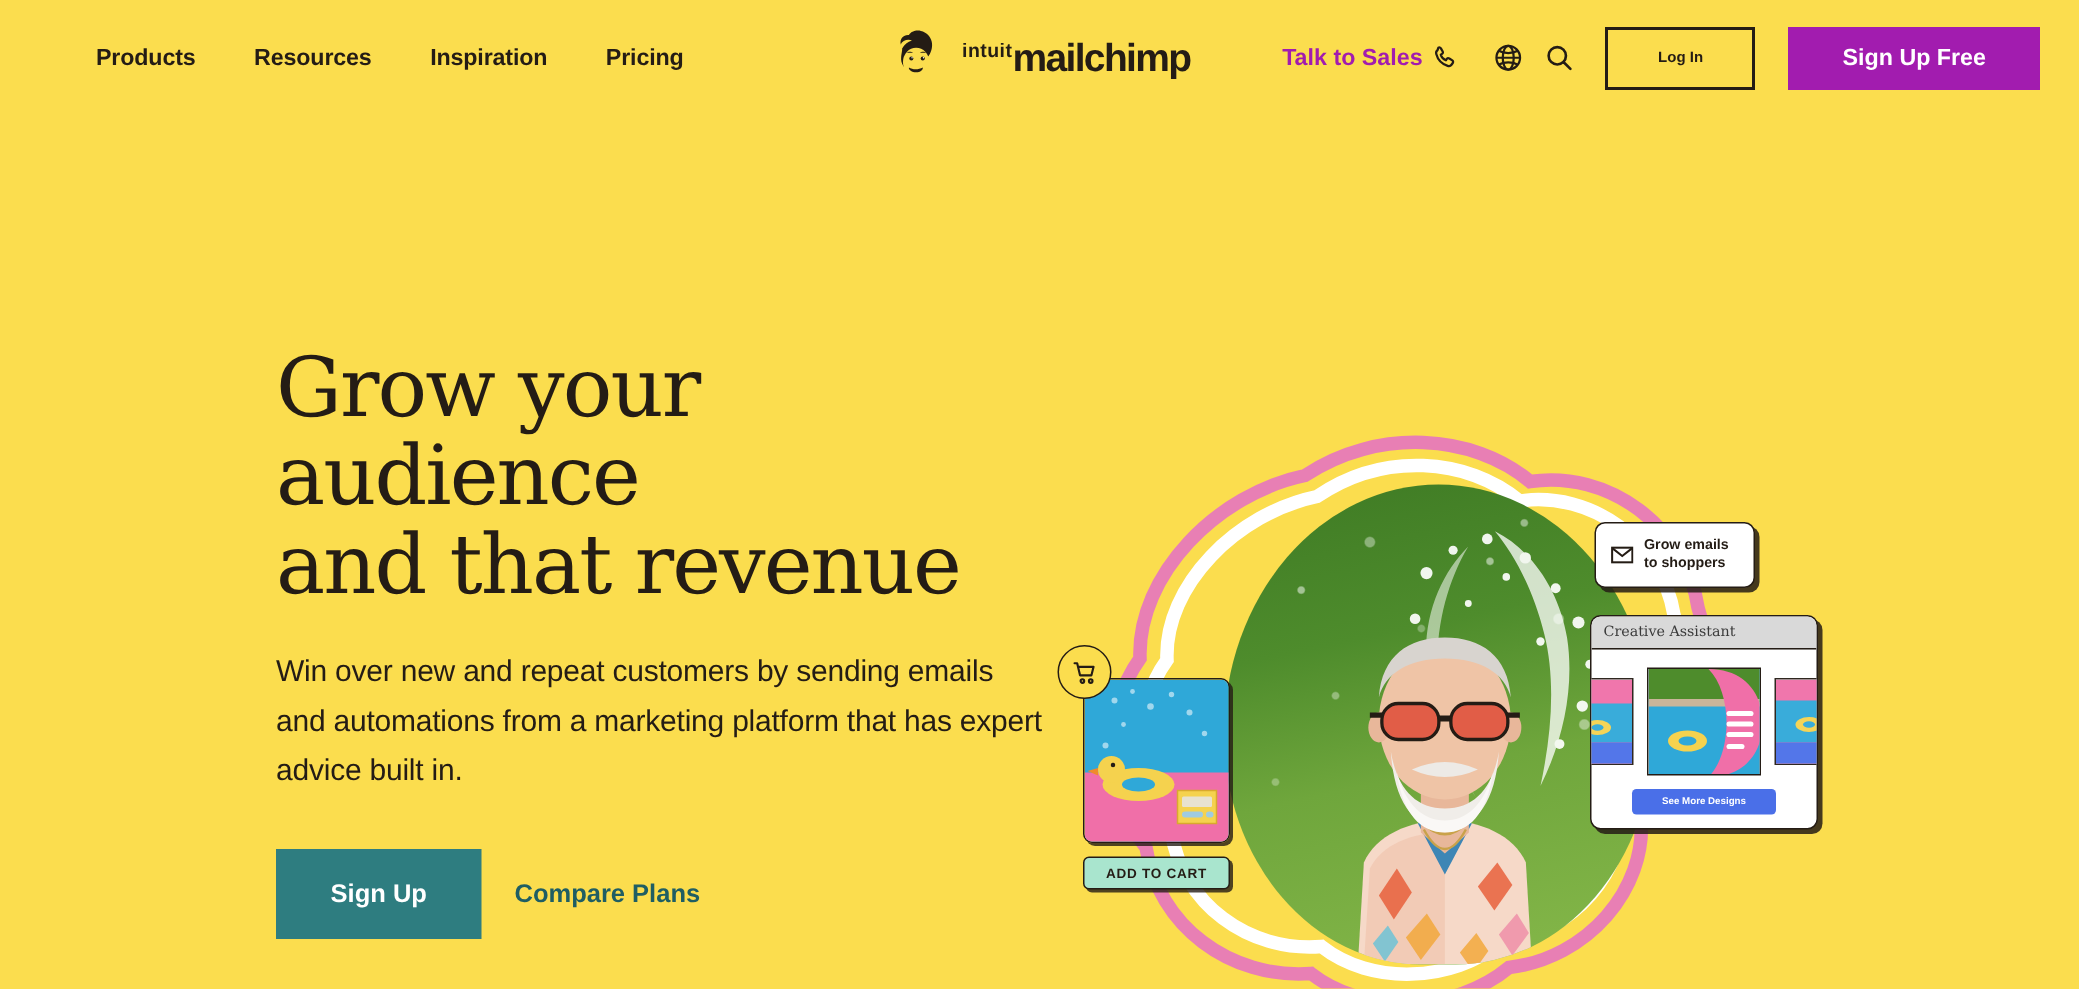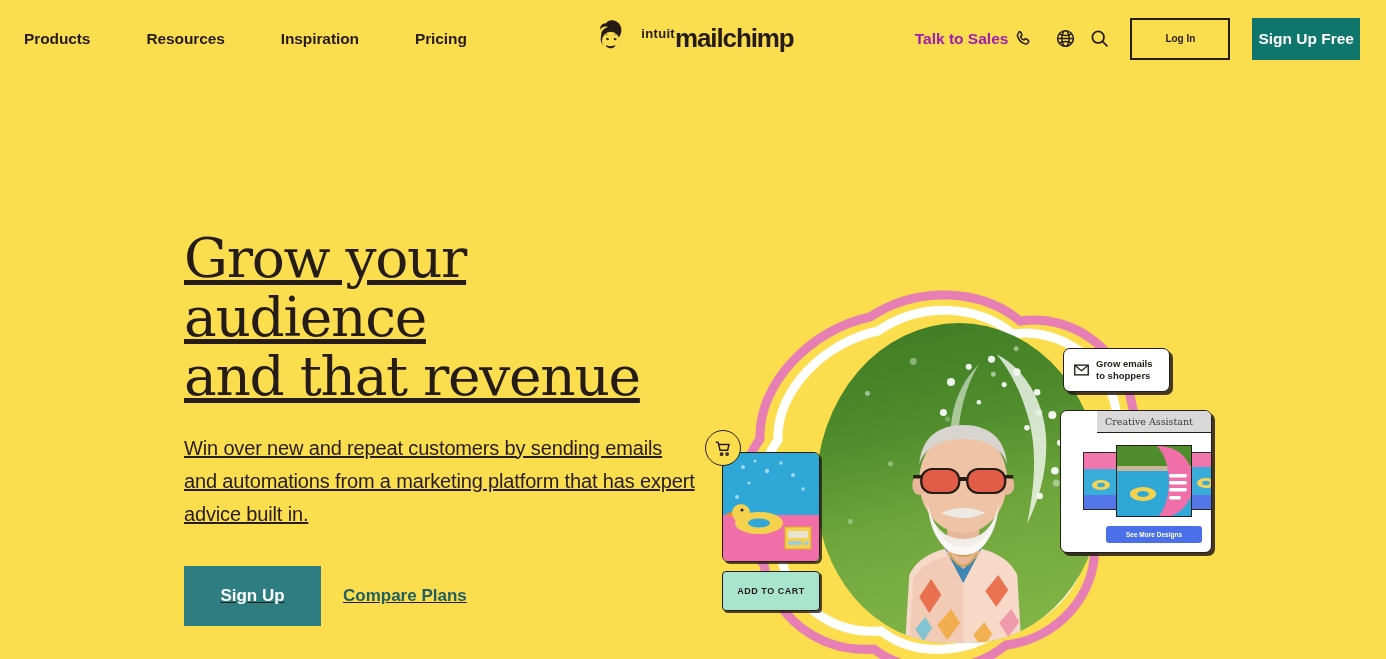--- a/index.html
+++ b/index.html
@@ -24,21 +24,22 @@
     display: flex;
     align-items: center;
     padding: 0 26px 0 24px;
     position: relative;
     z-index: 50;
   }
 
   .nav-left {
     display: flex;
     align-items: center;
-    gap: 56px;
+    gap: 39px;
+    margin-left: 40px;
   }
 
   .nav-link {
     font-size: 15.5px;
     font-weight: 700;
     color: #241C15;
     letter-spacing: -0.1px;
     cursor: pointer;
     white-space: nowrap;
   }
@@ -125,40 +126,39 @@
     font-family: inherit;
     cursor: pointer;
     display: flex;
     align-items: center;
     justify-content: center;
   }
 
   .btn-signup-free {
     margin-left: 22px;
     height: 42px;
-    padding: 0 6px;
-    background: #0f766e;
+    padding: 0 36px;
+    background: #a21caf;
     color: #ffffff;
     border: none;
     font-size: 15.5px;
     font-weight: 700;
     font-family: inherit;
     cursor: pointer;
     display: flex;
     align-items: center;
     justify-content: center;
   }
 
   
   .hero {
     position: relative;
     height: 582px;
     padding-left: 184px;
     padding-top: 152px;
-    text-decoration: underline;
   }
 
   .hero-copy { width: 520px; }
 
   .hero-title {
     font-family: "DejaVu Serif", "Liberation Serif", serif;
     font-size: 55px;
     line-height: 1.07;
     font-weight: 400;
     letter-spacing: -1.3px;
@@ -305,21 +305,20 @@
     position: absolute;
     left: 360px;
     top: 133px;
     width: 152px;
     background: #ffffff;
     border: 1.6px solid #241C15;
     border-radius: 7px;
     overflow: hidden;
     box-shadow: 3px 3px 0 rgba(36,28,21,.85);
     z-index: 19;
-    padding-left: 36px;
   }
 
   .card-ca-bar {
     background: #D9D9D9;
     border-bottom: 1.4px solid #241C15;
     padding: 5px 8px;
     font-size: 9.5px;
     font-weight: 400;
     color: #3A3A3A;
     font-family: "DejaVu Serif", "Liberation Serif", serif;
@@ -387,21 +386,21 @@
     border: 1.6px solid #241C15;
     border-radius: 6px;
     overflow: hidden;
     position: relative;
     box-shadow: 2px 2px 0 rgba(36,28,21,.8);
   }
 
   .btn-add-cart {
     margin-top: 9px;
     width: 98px;
-    height: 40px;
+    height: 22px;
     background: #A9E5CE;
     border: 1.6px solid #241C15;
     border-radius: 4px;
     font-size: 9px;
     font-weight: 800;
     letter-spacing: .5px;
     color: #241C15;
     display: flex;
     align-items: center;
     justify-content: center;

